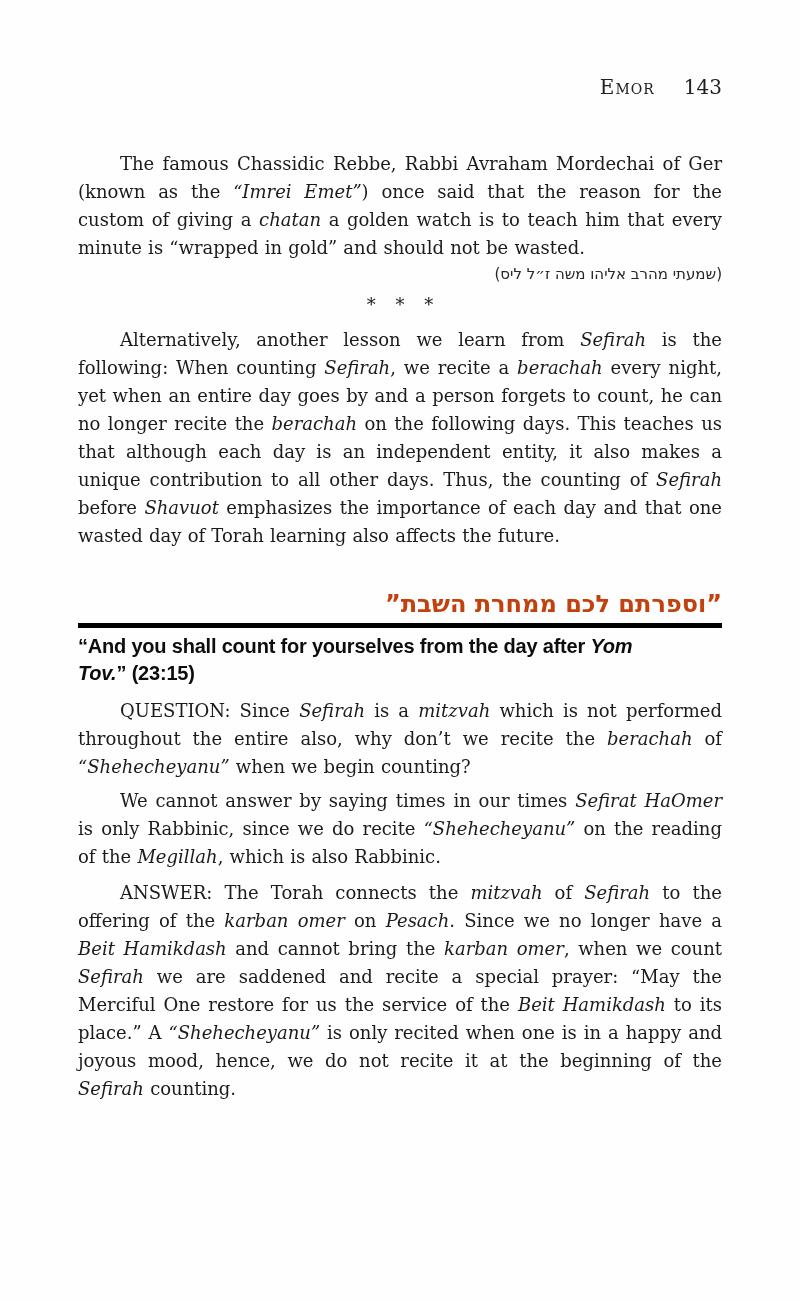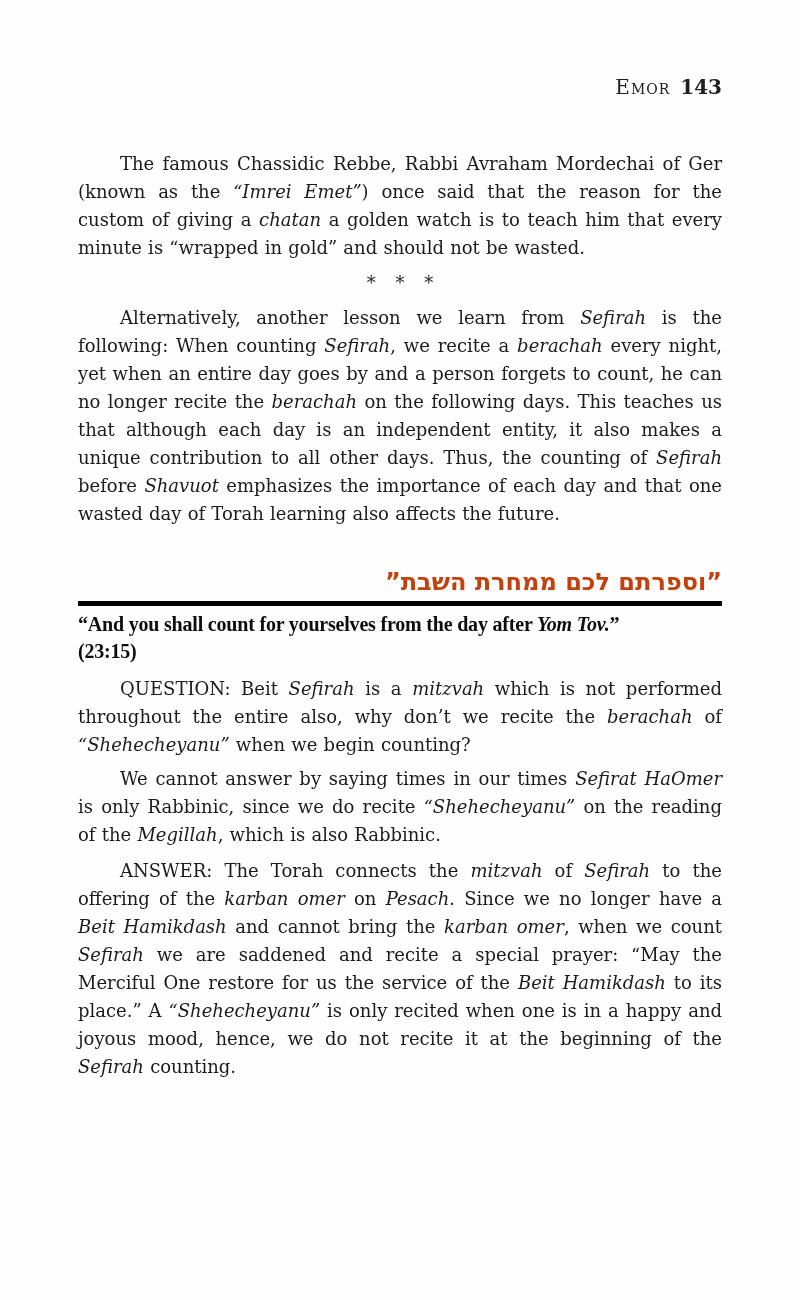--- a/index.html
+++ b/index.html
@@ -19,22 +19,22 @@
     font-family: "DejaVu Serif", serif;
     font-size: 20px;
     line-height: 22px;
     color: #202020;
   }
   .section-title {
     font-variant: small-caps;
     letter-spacing: 1px;
   }
   .page-number {
-    font-weight: bold;
-    margin-left: 10px;
+    font-weight: normal;
+    margin-left: 29px;
   }
   
   p.body-para {
     margin: 0;
     font-family: "DejaVu Serif", serif;
     font-size: 18px;
     line-height: 28px;
     text-align: justify;
     text-align-last: left;
     text-indent: 42px;
@@ -79,51 +79,52 @@
   .rule {
     margin-top: 4px;
     width: 100%;
     height: 5px;
     background: #000000;
   }
   
   .english-heading {
     margin: 5px 0 0 0;
     max-width: 600px;
-    font-family: Liberation Serif, serif;
+    font-family: Liberation Sans, sans-serif;
     font-size: 20px;
     line-height: 27px;
     font-weight: 700;
     letter-spacing: -0.2px;
     color: #0d0d0d;
   }
   .english-heading .italic { font-style: italic; }
 </style>
 </head>
 <body>
 
 <div class="page">
 
   <header class="page-header">
     <span class="section-title">Emor</span><span class="page-number">143</span>
   </header>
 
   <p class="body-para mt-para1"><span>The famous Chassidic Rebbe, Rabbi Avraham Mordechai of Ger (known as the </span><span class="italic">“Imrei Emet”</span><span>) once said that the reason for the custom of giving a </span><span class="italic">chatan</span><span> a golden watch is to teach him that every minute is “wrapped in gold” and should not be wasted.</span></p>
 
+  <p class="attribution" dir="rtl">(שמעתי מהרב אליהו משה ז״ל ליס)</p>
 
   <div class="separator">* * *</div>
 
   <p class="body-para mt-para2" style="margin-top:23px"><span>Alternatively, another lesson we learn from </span><span class="italic">Sefirah</span><span> is the following: When counting </span><span class="italic">Sefirah</span><span>, we recite a </span><span class="italic">berachah</span><span> every night, yet when an entire day goes by and a person forgets to count, he can no longer recite the </span><span class="italic">berachah</span><span> on the following days. This teaches us that although each day is an independent entity, it also makes a unique contribution to all other days. Thus, the counting of </span><span class="italic">Sefirah</span><span> before </span><span class="italic">Shavuot</span><span> emphasizes the importance of each day and that one wasted day of Torah learning also affects the future.</span></p>
 
   <h2 class="hebrew-heading" dir="rtl">”וספרתם לכם ממחרת השבת”</h2>
 
   <div class="rule"></div>
 
   <h3 class="english-heading"><span>“And you shall count for yourselves from the day after </span><span class="italic">Yom Tov.</span><span>” (23:15)</span></h3>
 
-  <p class="body-para mt-question"><span>QUESTION: Beit </span><span class="italic">Sefirah</span><span> is a </span><span class="italic">mitzvah</span><span> which is not performed throughout the entire also, why don’t we recite the </span><span class="italic">berachah</span><span> of </span><span class="italic">“Shehecheyanu”</span><span> when we begin counting?</span></p>
+  <p class="body-para mt-question"><span>QUESTION: Since </span><span class="italic">Sefirah</span><span> is a </span><span class="italic">mitzvah</span><span> which is not performed throughout the entire also, why don’t we recite the </span><span class="italic">berachah</span><span> of </span><span class="italic">“Shehecheyanu”</span><span> when we begin counting?</span></p>
 
   <p class="body-para mt-support"><span>We cannot answer by saying times in our times </span><span class="italic">Sefirat HaOmer</span><span> is only Rabbinic, since we do recite </span><span class="italic">“Shehecheyanu”</span><span> on the reading of the </span><span class="italic">Megillah</span><span>, which is also Rabbinic.</span></p>
 
   <p class="body-para mt-answer"><span>ANSWER: The Torah connects the </span><span class="italic">mitzvah</span><span> of </span><span class="italic">Sefirah</span><span> to the offering of the </span><span class="italic">karban omer</span><span> on </span><span class="italic">Pesach</span><span>. Since we no longer have a </span><span class="italic">Beit Hamikdash</span><span> and cannot bring the </span><span class="italic">karban omer</span><span>, when we count </span><span class="italic">Sefirah</span><span> we are saddened and recite a special prayer: “May the Merciful One restore for us the service of the </span><span class="italic">Beit Hamikdash</span><span> to its place.” A </span><span class="italic">“Shehecheyanu”</span><span> is only recited when one is in a happy and joyous mood, hence, we do not recite it at the beginning of the </span><span class="italic">Sefirah</span><span> counting.</span></p>
 
 
 </div>
 
 </body></html>

